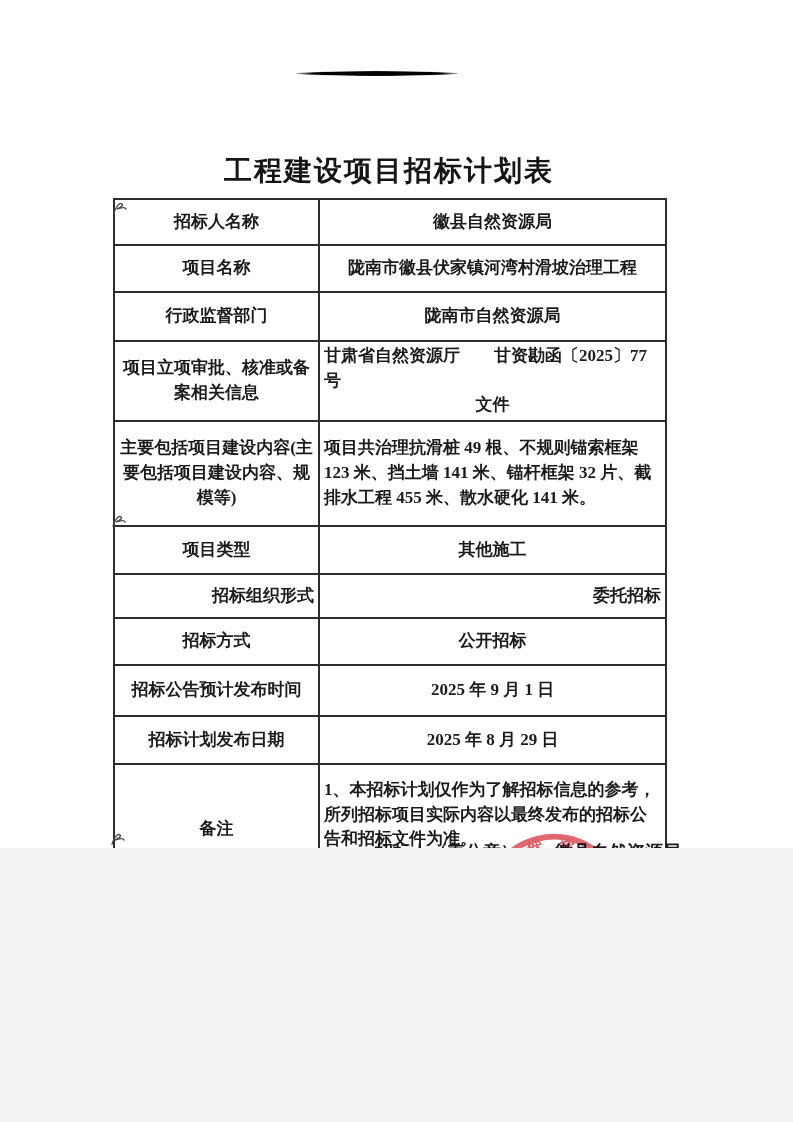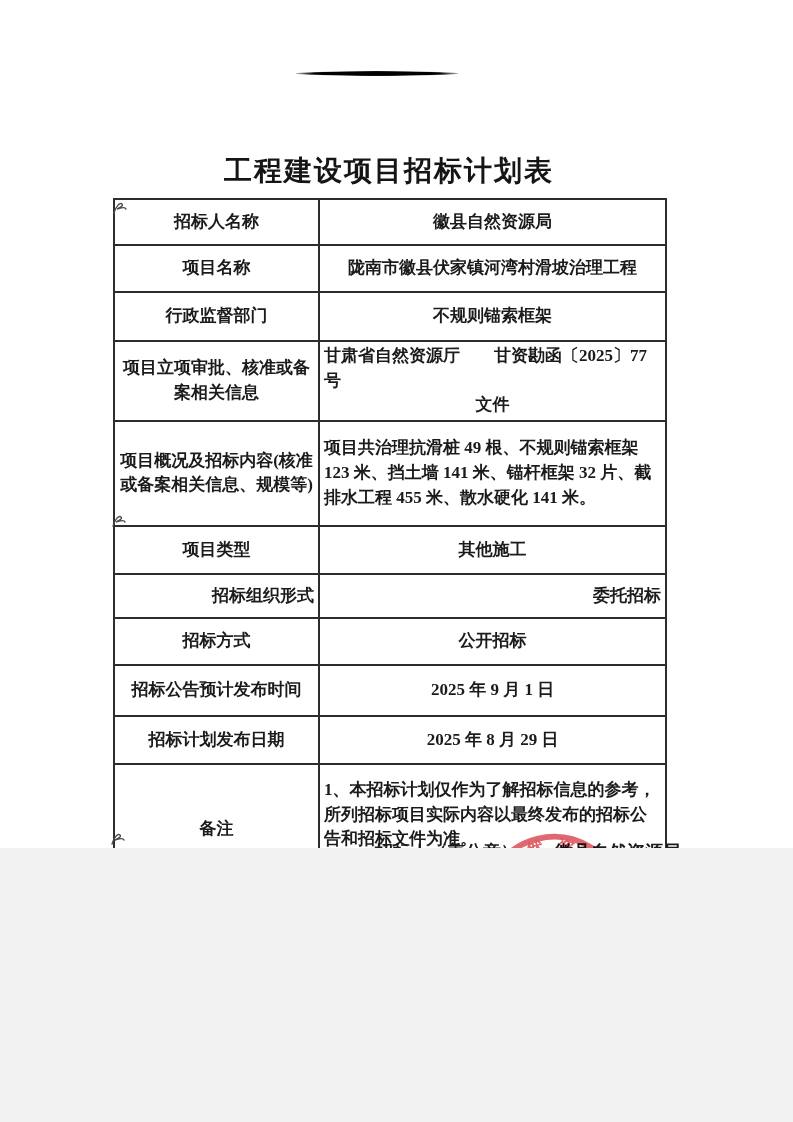--- a/index.html
+++ b/index.html
@@ -87,31 +87,31 @@
       <tr class="h40">
         <td class="lbl">招标人名称</td>
         <td class="val">徽县自然资源局</td>
       </tr>
       <tr class="h41">
         <td class="lbl">项目名称</td>
         <td class="val">陇南市徽县伏家镇河湾村滑坡治理工程</td>
       </tr>
       <tr class="h43">
         <td class="lbl">行政监督部门</td>
-        <td class="val">不规则锚索框架</td>
+        <td class="val">陇南市自然资源局</td>
       </tr>
       <tr class="h57">
         <td class="lbl">项目立项审批、核准或备案相关信息</td>
         <td class="val val-left">
           <div>甘肃省自然资源厅　　甘资勘函〔2025〕77 号</div>
           <div class="line-center">文件</div>
         </td>
       </tr>
       <tr class="h99">
-        <td class="lbl">项目概况及招标内容(核准或备案相关信息、规模等)</td>
+        <td class="lbl">主要包括项目建设内容(主要包括项目建设内容、规模等)</td>
         <td class="val val-left">项目共治理抗滑桩 49 根、不规则锚索框架 123 米、挡土墙 141 米、锚杆框架 32 片、截排水工程 455 米、散水硬化 141 米。</td>
       </tr>
       <tr class="h42">
         <td class="lbl">项目类型</td>
         <td class="val">其他施工</td>
       </tr>
       <tr class="h38">
         <td class="lbl">招标组织形式</td>
         <td class="val">委托招标</td>
       </tr>

